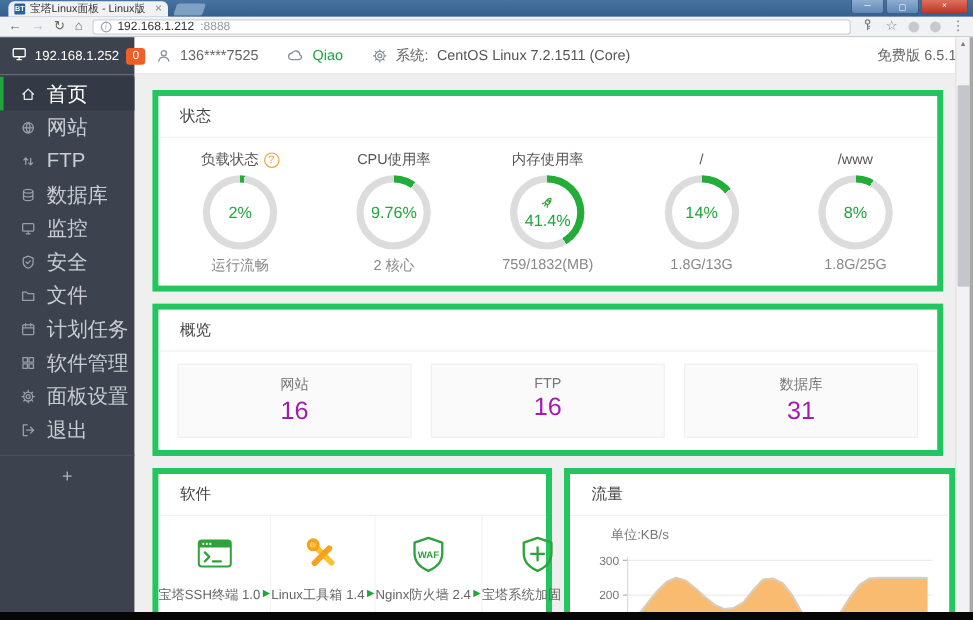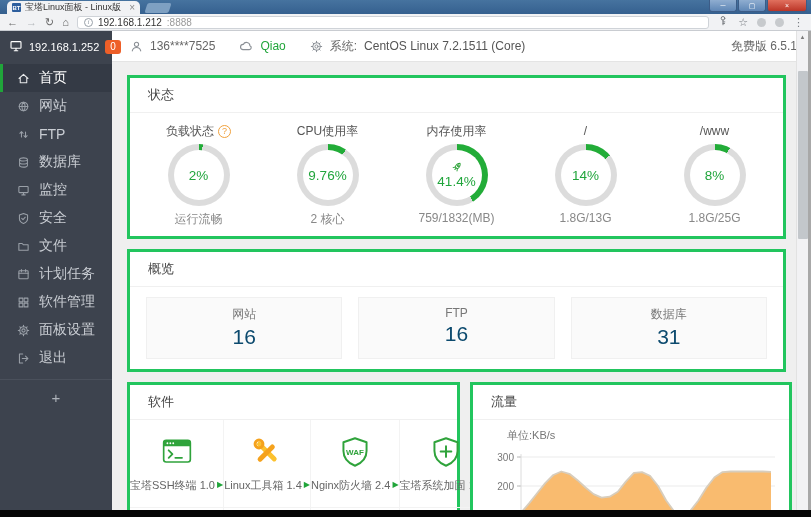--- a/index.html
+++ b/index.html
@@ -54,51 +54,51 @@
   .green-ic { color: #20a53a; }
   .sys-label { color: #666; }
   .sys-val { color: #555; text-align: center; }
   .grow { flex: 1; }
   .ver { color: #666; }
 
   
   .sidebar { position: absolute; top: 62px; left: 0; width: 112px; height: 448px; background: #3d434e; }
   .snav { padding-top: 2px; }
   .snav-item { height: 28px; display: flex; align-items: center; gap: 9px; padding-left: 14px;
-    color: #c9cdd3; font-size: 14px; border-left: 3px solid transparent; cursor: pointer; }
+    color: #c9cdd3; font-size: 17px; border-left: 3px solid transparent; cursor: pointer; }
   .snav-item.active { background: #343a45; border-left-color: #20a53a; color: #fff; }
   .snav-ic { display: flex; color: #9aa0a8; }
   .snav-item.active .snav-ic { color: #e8eaec; }
   .snav-divider { border-top: 1px solid #4a505b; margin: 7px 0 0; }
   .snav-add { color: #aeb3ba; text-align: center; font-size: 15px; padding-top: 9px; cursor: pointer; }
 
   
   .main { position: absolute; top: 62px; left: 112px; width: 684px; height: 455px;
     padding: 13px 10px 0 15px; }
-  .card { background: #fff; border: 3px solid #22c55e; margin-bottom: 10px; }
+  .card { background: #fff; border: 5px solid #22c55e; margin-bottom: 10px; }
   .card-title { padding: 8px 18px; font-size: 13px; color: #454545; border-bottom: 1px solid #f0f0f0; }
 
   .status-body { display: flex; justify-content: space-around; padding: 10px 4px 8px; }
   .gauge { text-align: center; width: 120px; }
   .gauge-label { font-size: 12px; color: #555; height: 16px; display: flex; align-items: center;
     justify-content: center; gap: 4px; }
   .help { width: 13px; height: 13px; border: 1px solid #f0a13d; color: #f0a13d; border-radius: 50%;
     font-size: 9px; line-height: 11px; display: inline-block; cursor: pointer; }
   .donut { width: 62px; height: 62px; border-radius: 50%; margin: 5px auto; position: relative; }
   .donut-in { position: absolute; inset: 6px; background: #fff; border-radius: 50%;
     display: flex; flex-direction: column; align-items: center; justify-content: center; }
   .gauge-val { font-size: 13.5px; color: #21a53c; }
   .gauge-sub { font-size: 12px; color: #888; margin-top: 5px; }
   .rocket-wrap { display: flex; color: #2fa33b; transform: rotate(40deg); margin-bottom: 1px; }
 
   .ov-body { display: flex; gap: 16px; padding: 10px 16px 10px; }
   .ov-box { flex: 1; background: #fafafa; border: 1px solid #f0f0f0; text-align: center;
     padding: 8px 0 9px; cursor: pointer; }
   .ov-label { font-size: 12px; color: #777; }
-  .ov-value { font-size: 21px; color: #0c4a6e; margin-top: 2px; }
+  .ov-value { font-size: 21px; color: #a21caf; margin-top: 2px; }
 
   .bottom-row { display: flex; gap: 10px; align-items: flex-start; }
   .card.software { width: 333px; flex: none; margin-bottom: 0; }
   .card.traffic { flex: 1; margin-bottom: 0; }
   .sw-grid { display: grid; grid-template-columns: repeat(4, 1fr); }
   .sw-tile { height: 88px; border-right: 1px solid #f3f3f3; border-bottom: 1px solid #f3f3f3;
     display: flex; flex-direction: column; align-items: center; justify-content: center;
     gap: 9px; cursor: pointer; }
   .sw-tile:nth-child(4n) { border-right: none; }
   .sw-ic { height: 34px; display: flex; align-items: center; }

